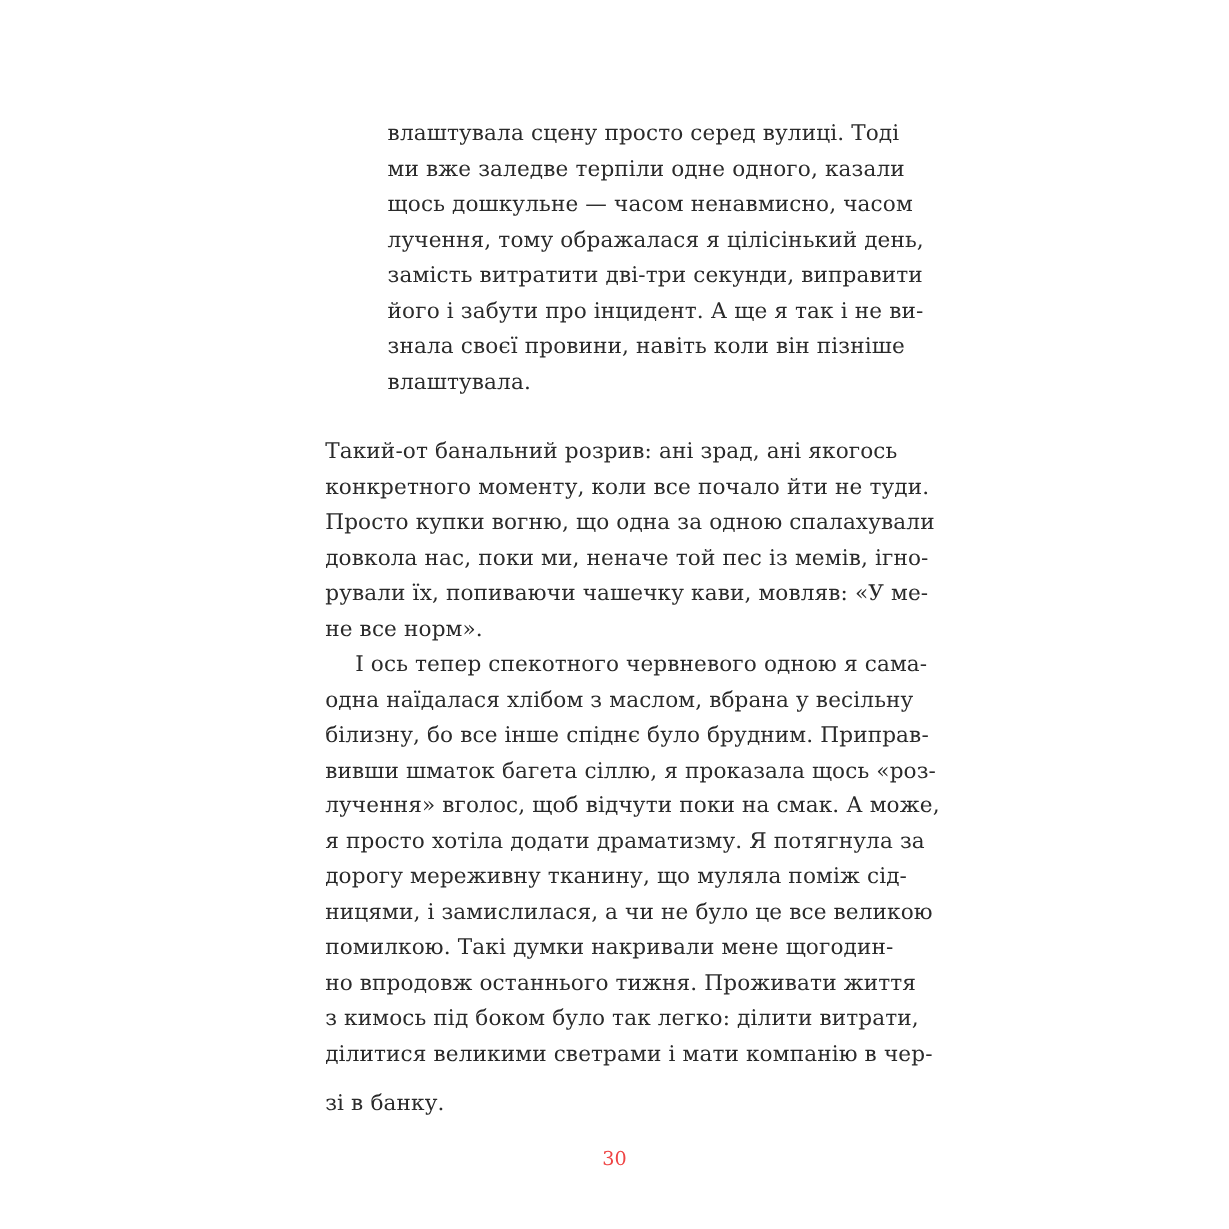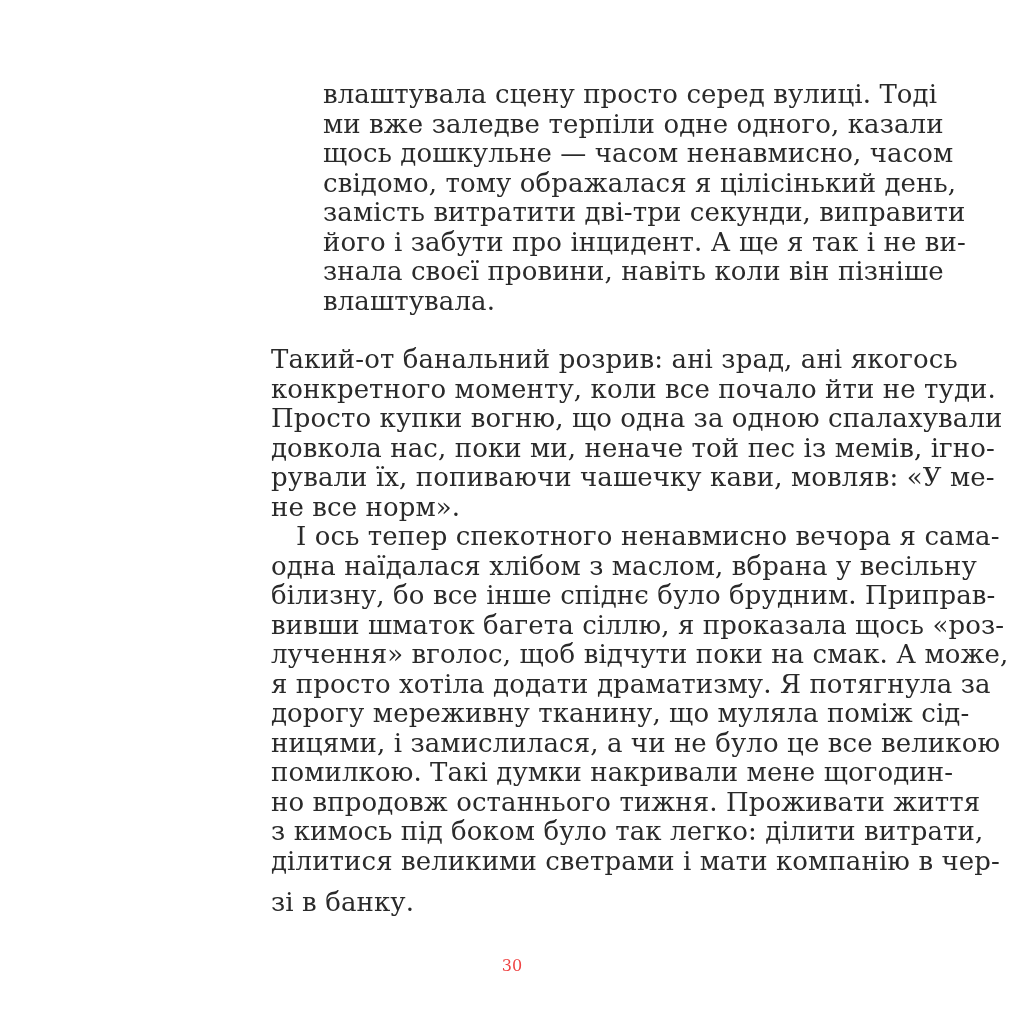--- a/index.html
+++ b/index.html
@@ -17,23 +17,24 @@
     }
     .page {
       position: absolute;
       left: 0; top: 0;
       width: 1024px;
       height: 1024px;
     }
     .line {
       position: absolute;
       white-space: nowrap;
-      font-size: 26px;
+      font-size: 18px;
       line-height: 29.5px;
       letter-spacing: 0.1px;
+      margin-top: 17px;
     }
     .quote-block .line { left: 323px; }
     .body-block .line { left: 271px; }
     .line.indent { left: 296px !important; }
     .page-number {
       position: absolute;
       left: 0;
       width: 1024px;
       top: 956px;
       text-align: center;
@@ -44,38 +45,38 @@
   </style>
 </head>
 <body>
 
 <div class="page">
 
   <div class="quote-block">
     <div class="line" style="top:80px">влаштувала сцену просто серед вулиці. Тоді</div>
     <div class="line" style="top:109.5px">ми вже заледве терпіли одне одного, казали</div>
     <div class="line" style="top:139px">щось дошкульне — часом ненавмисно, часом</div>
-    <div class="line" style="top:168.5px">свідомо, тому ображалася я цілісінький день,</div>
+    <div class="line" style="top:168.5px">лучення, тому ображалася я цілісінький день,</div>
     <div class="line" style="top:198px">замість витратити дві-три секунди, виправити</div>
     <div class="line" style="top:227.5px">його і забути про інцидент. А ще я так і не ви-</div>
     <div class="line" style="top:257px">знала своєї провини, навіть коли він пізніше</div>
     <div class="line" style="top:286.5px">влаштувала.</div>
   </div>
 
   <div class="body-block">
     <div class="line" style="top:345px">Такий-от банальний розрив: ані зрад, ані якогось</div>
     <div class="line" style="top:374.5px">конкретного моменту, коли все почало йти не туди.</div>
     <div class="line" style="top:404px">Просто купки вогню, що одна за одною спалахували</div>
     <div class="line" style="top:433.5px">довкола нас, поки ми, неначе той пес із мемів, ігно-</div>
     <div class="line" style="top:463px">рували їх, попиваючи чашечку кави, мовляв: «У ме-</div>
     <div class="line" style="top:492.5px">не все норм».</div>
   </div>
 
   <div class="body-block">
-    <div class="line indent" style="top:522px">І ось тепер спекотного ненавмисно вечора я сама-</div>
+    <div class="line indent" style="top:522px">І ось тепер спекотного червневого одною я сама-</div>
     <div class="line" style="top:551.5px">одна наїдалася хлібом з маслом, вбрана у весільну</div>
     <div class="line" style="top:581px">білизну, бо все інше спіднє було брудним. Приправ-</div>
     <div class="line" style="top:610.5px">вивши шматок багета сіллю, я проказала щось «роз-</div>
     <div class="line" style="top:640px">лучення» вголос, щоб відчути поки на смак. А може,</div>
     <div class="line" style="top:669.5px">я просто хотіла додати драматизму. Я потягнула за</div>
     <div class="line" style="top:699px">дорогу мереживну тканину, що муляла поміж сід-</div>
     <div class="line" style="top:728.5px">ницями, і замислилася, а чи не було це все великою</div>
     <div class="line" style="top:758px">помилкою. Такі думки накривали мене щогодин-</div>
     <div class="line" style="top:787.5px">но впродовж останнього тижня. Проживати життя</div>
     <div class="line" style="top:817px">з кимось під боком було так легко: ділити витрати,</div>

